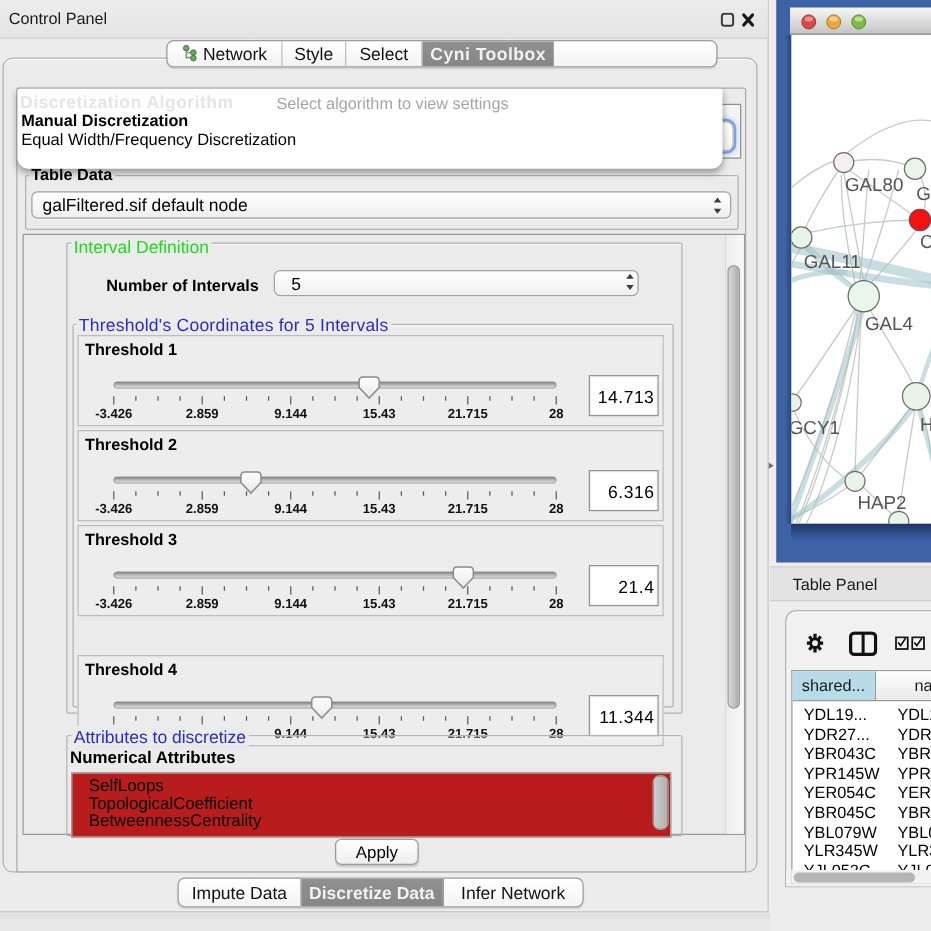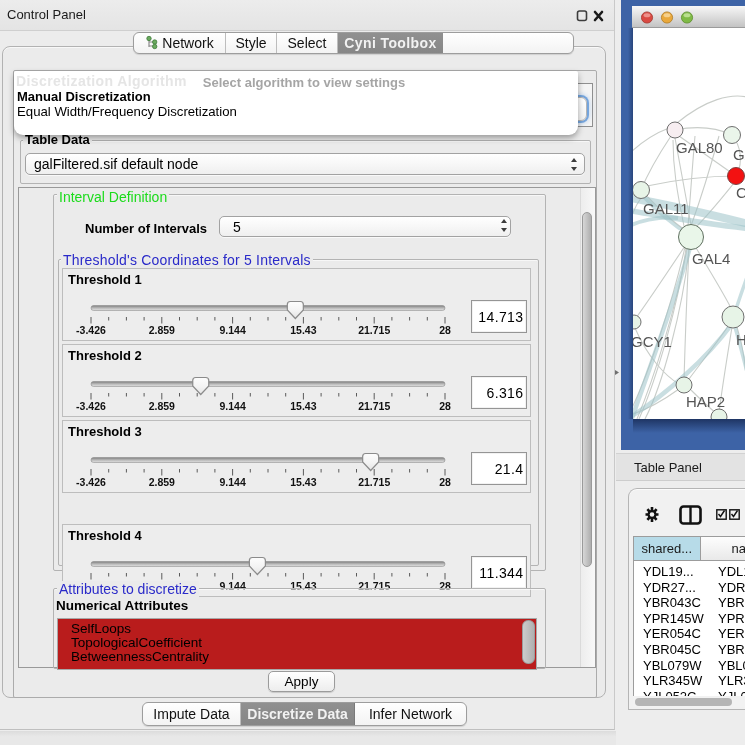--- a/index.html
+++ b/index.html
@@ -302,21 +302,21 @@
     <div style="width:111px;">Infer Network</div>
   </div>
 </div>
 
 <svg class="abs" style="left:614px; top:368px;" width="6" height="8" viewBox="0 0 6 8">
     <path d="M1,7 L1,2 L5,4.5 Z" fill="#4f4f4f" opacity="0.8"></path>
   </svg>
 
 <div class="abs" style="left:14px; top:71px; width:564px; height:64px; background:#ffffff; border-radius:2px 2px 9px 9px; box-shadow:0 3px 6px rgba(0,0,0,0.35); z-index:50;">
   <div class="abs" style="left:2px; top:2px; font-size:14px; font-weight:bold; letter-spacing:0.4px; color:#e5e5e5;">Discretization Algorithm</div>
-  <div class="abs" style="left:8px; top:4px; width:100%; text-align:center; font-size:13px; font-weight:bold; color:#a5a5a5;">Select algorithm to view settings</div>
+  <div class="abs" style="left:18px; top:4px; width:100%; text-align:center; font-size:13px; font-weight:normal; color:#a5a5a5;">Select algorithm to view settings</div>
   <div class="abs" style="left:3px; top:18px; font-size:13px; font-weight:bold; color:#000;">Manual Discretization</div>
   <div class="abs" style="left:3px; top:32.5px; font-size:13.2px; color:#000;">Equal Width/Frequency Discretization</div>
 </div>
 
 <div class="abs" style="left:621px; top:0; width:124px; height:450px; background:#3d63a6; z-index:5;">
   <div class="abs" style="left:11px; top:6px; width:113px; height:22px; background:linear-gradient(#f7f7f7,#d3d3d3 70%,#c3c3c3); border-bottom:1px solid #9b9b9b;"></div>
 
   <svg class="abs" style="left:20px; top:11px;" width="74" height="13" viewBox="0 0 74 13">
     <circle cx="6" cy="6.5" r="5.6" fill="#d94a42"></circle>
       <circle cx="6" cy="6.5" r="5.6" fill="none" stroke="#9f3830" stroke-width="0.8"></circle>

